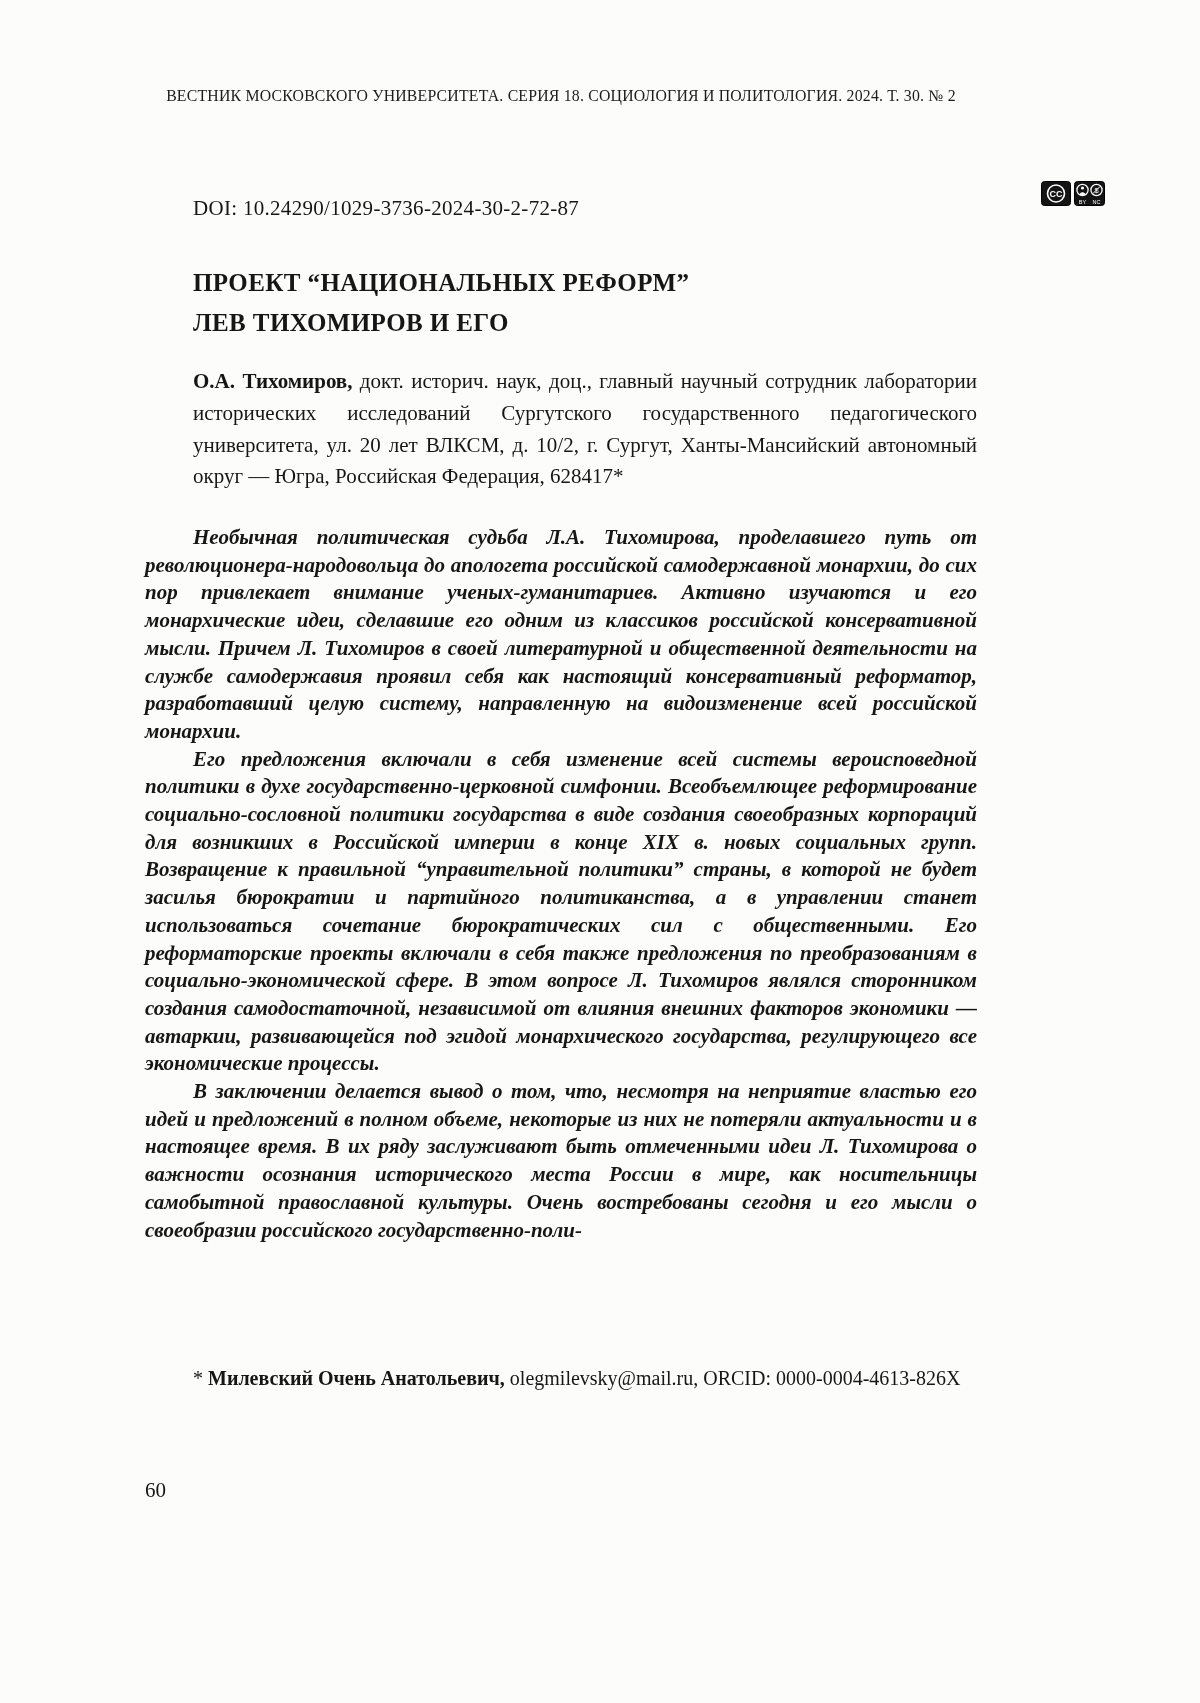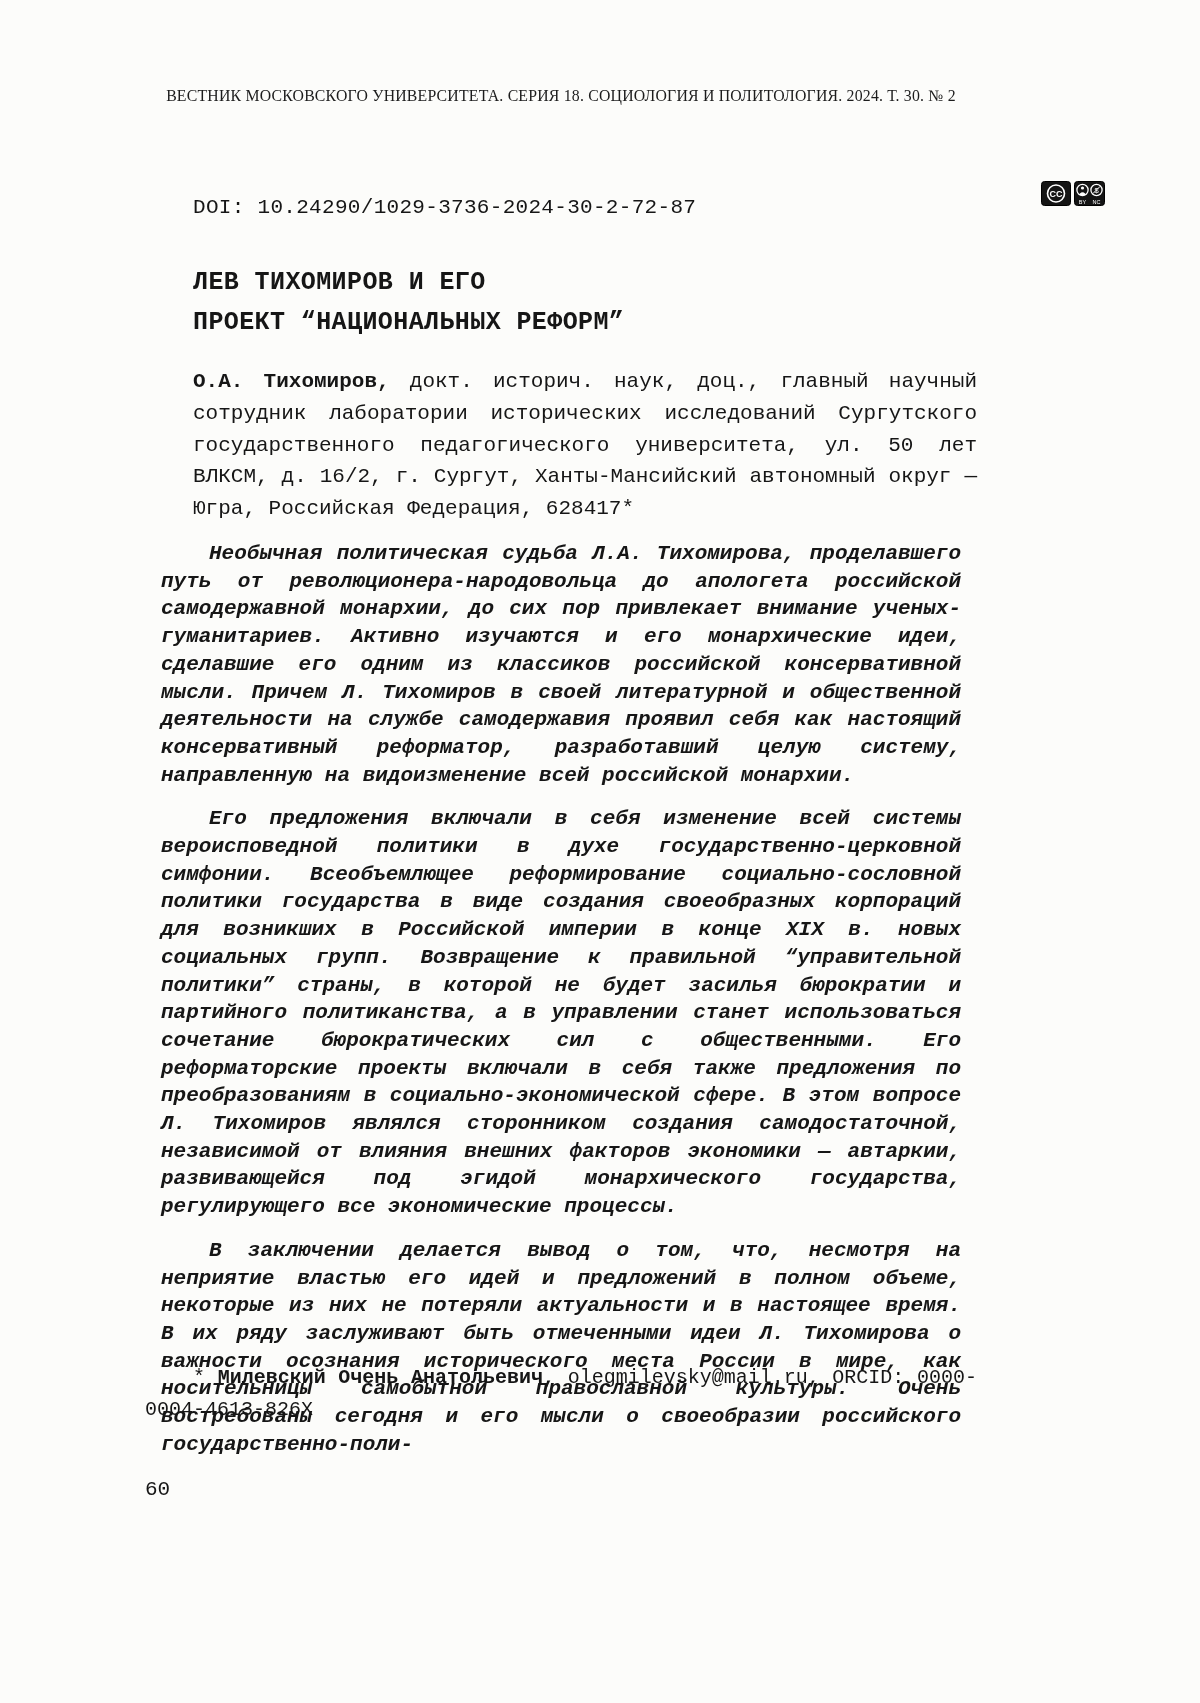--- a/index.html
+++ b/index.html
@@ -31,21 +31,20 @@
     left: 1041px;
     width: 64px;
     height: 25px;
   }
   .content {
     position: absolute;
     top: 0;
     left: 145px;
     width: 832px;
     height: 100%;
-    font-family: Liberation Mono, monospace;
   }
   .doi {
     position: absolute;
     top: 196px;
     left: 48px;
     font-size: 21px;
     letter-spacing: 0.3px;
   }
   .title {
     position: absolute;
@@ -73,21 +72,21 @@
     position: absolute;
     top: 524px;
     left: 0;
     width: 832px;
     font-size: 21px;
     font-style: italic;
     font-weight: bold;
     line-height: 27.7px;
     text-align: justify;
   }
-  .abstract .ap { margin: 16px; text-indent: 48px; }
+  .abstract .ap { margin: 0; text-indent: 48px; }
   .footnote {
     position: absolute;
     top: 1362px;
     left: 0;
     width: 832px;
     font-size: 20px;
     line-height: 32px;
     text-align: justify;
     text-indent: 48px;
   }
@@ -127,25 +126,25 @@
         <text x="55.5" y="23" text-anchor="middle" font-size="5.5" fill="#ffffff" font-family="Liberation Sans, sans-serif">NC</text>
       </g>
     </svg>
   </div>
 
   <div class="content">
 
     <div class="doi">DOI: 10.24290/1029-3736-2024-30-2-72-87</div>
 
     <h1 class="title">
+      <span class="title-line">ПРОЕКТ “НАЦИОНАЛЬНЫХ РЕФОРМ”</span>
       <span class="title-line">ЛЕВ ТИХОМИРОВ И ЕГО</span>
-      <span class="title-line">ПРОЕКТ “НАЦИОНАЛЬНЫХ РЕФОРМ”</span>
     </h1>
 
-    <p class="author"><span class="author-name">О.А. Тихомиров,</span><span> докт. историч. наук, доц., главный научный сотрудник лаборатории исторических исследований Сургутского государственного педагогического университета, ул. 50 лет ВЛКСМ, д. 16/2, г. Сургут, Ханты-Мансийский автономный округ — Югра, Российская Федерация, 628417*</span></p>
+    <p class="author"><span class="author-name">О.А. Тихомиров,</span><span> докт. историч. наук, доц., главный научный сотрудник лаборатории исторических исследований Сургутского государственного педагогического университета, ул. 20 лет ВЛКСМ, д. 10/2, г. Сургут, Ханты-Мансийский автономный округ — Югра, Российская Федерация, 628417*</span></p>
 
     <div class="abstract">
       <p class="ap">Необычная политическая судьба Л.А. Тихомирова, проделавшего путь от революционера-народовольца до апологета российской самодержавной монархии, до сих пор привлекает внимание ученых-гуманитариев. Активно изучаются и его монархические идеи, сделавшие его одним из классиков российской консервативной мысли. Причем Л. Тихомиров в своей литературной и общественной деятельности на службе самодержавия проявил себя как настоящий консервативный реформатор, разработавший целую систему, направленную на видоизменение всей российской монархии.</p>
       <p class="ap">Его предложения включали в себя изменение всей системы вероисповедной политики в духе государственно-церковной симфонии. Всеобъемлющее реформирование социально-сословной политики государства в виде создания своеобразных корпораций для возникших в Российской империи в конце XIX в. новых социальных групп. Возвращение к правильной “управительной политики” страны, в которой не будет засилья бюрократии и партийного политиканства, а в управлении станет использоваться сочетание бюрократических сил с общественными. Его реформаторские проекты включали в себя также предложения по преобразованиям в социально-экономической сфере. В этом вопросе Л. Тихомиров являлся сторонником создания самодостаточной, независимой от влияния внешних факторов экономики — автаркии, развивающейся под эгидой монархического государства, регулирующего все экономические процессы.</p>
       <p class="ap">В заключении делается вывод о том, что, несмотря на неприятие властью его идей и предложений в полном объеме, некоторые из них не потеряли актуальности и в настоящее время. В их ряду заслуживают быть отмеченными идеи Л. Тихомирова о важности осознания исторического места России в мире, как носительницы самобытной православной культуры. Очень востребованы сегодня и его мысли о своеобразии российского государственно-поли-</p>
     </div>
 
     <div class="footnote"><span>* </span><span class="fn-name">Милевский Очень Анатольевич,</span><span> olegmilevsky@mail.ru, ORCID: 0000-0004-4613-826X</span></div>
 
     <div class="page-number">60</div>

